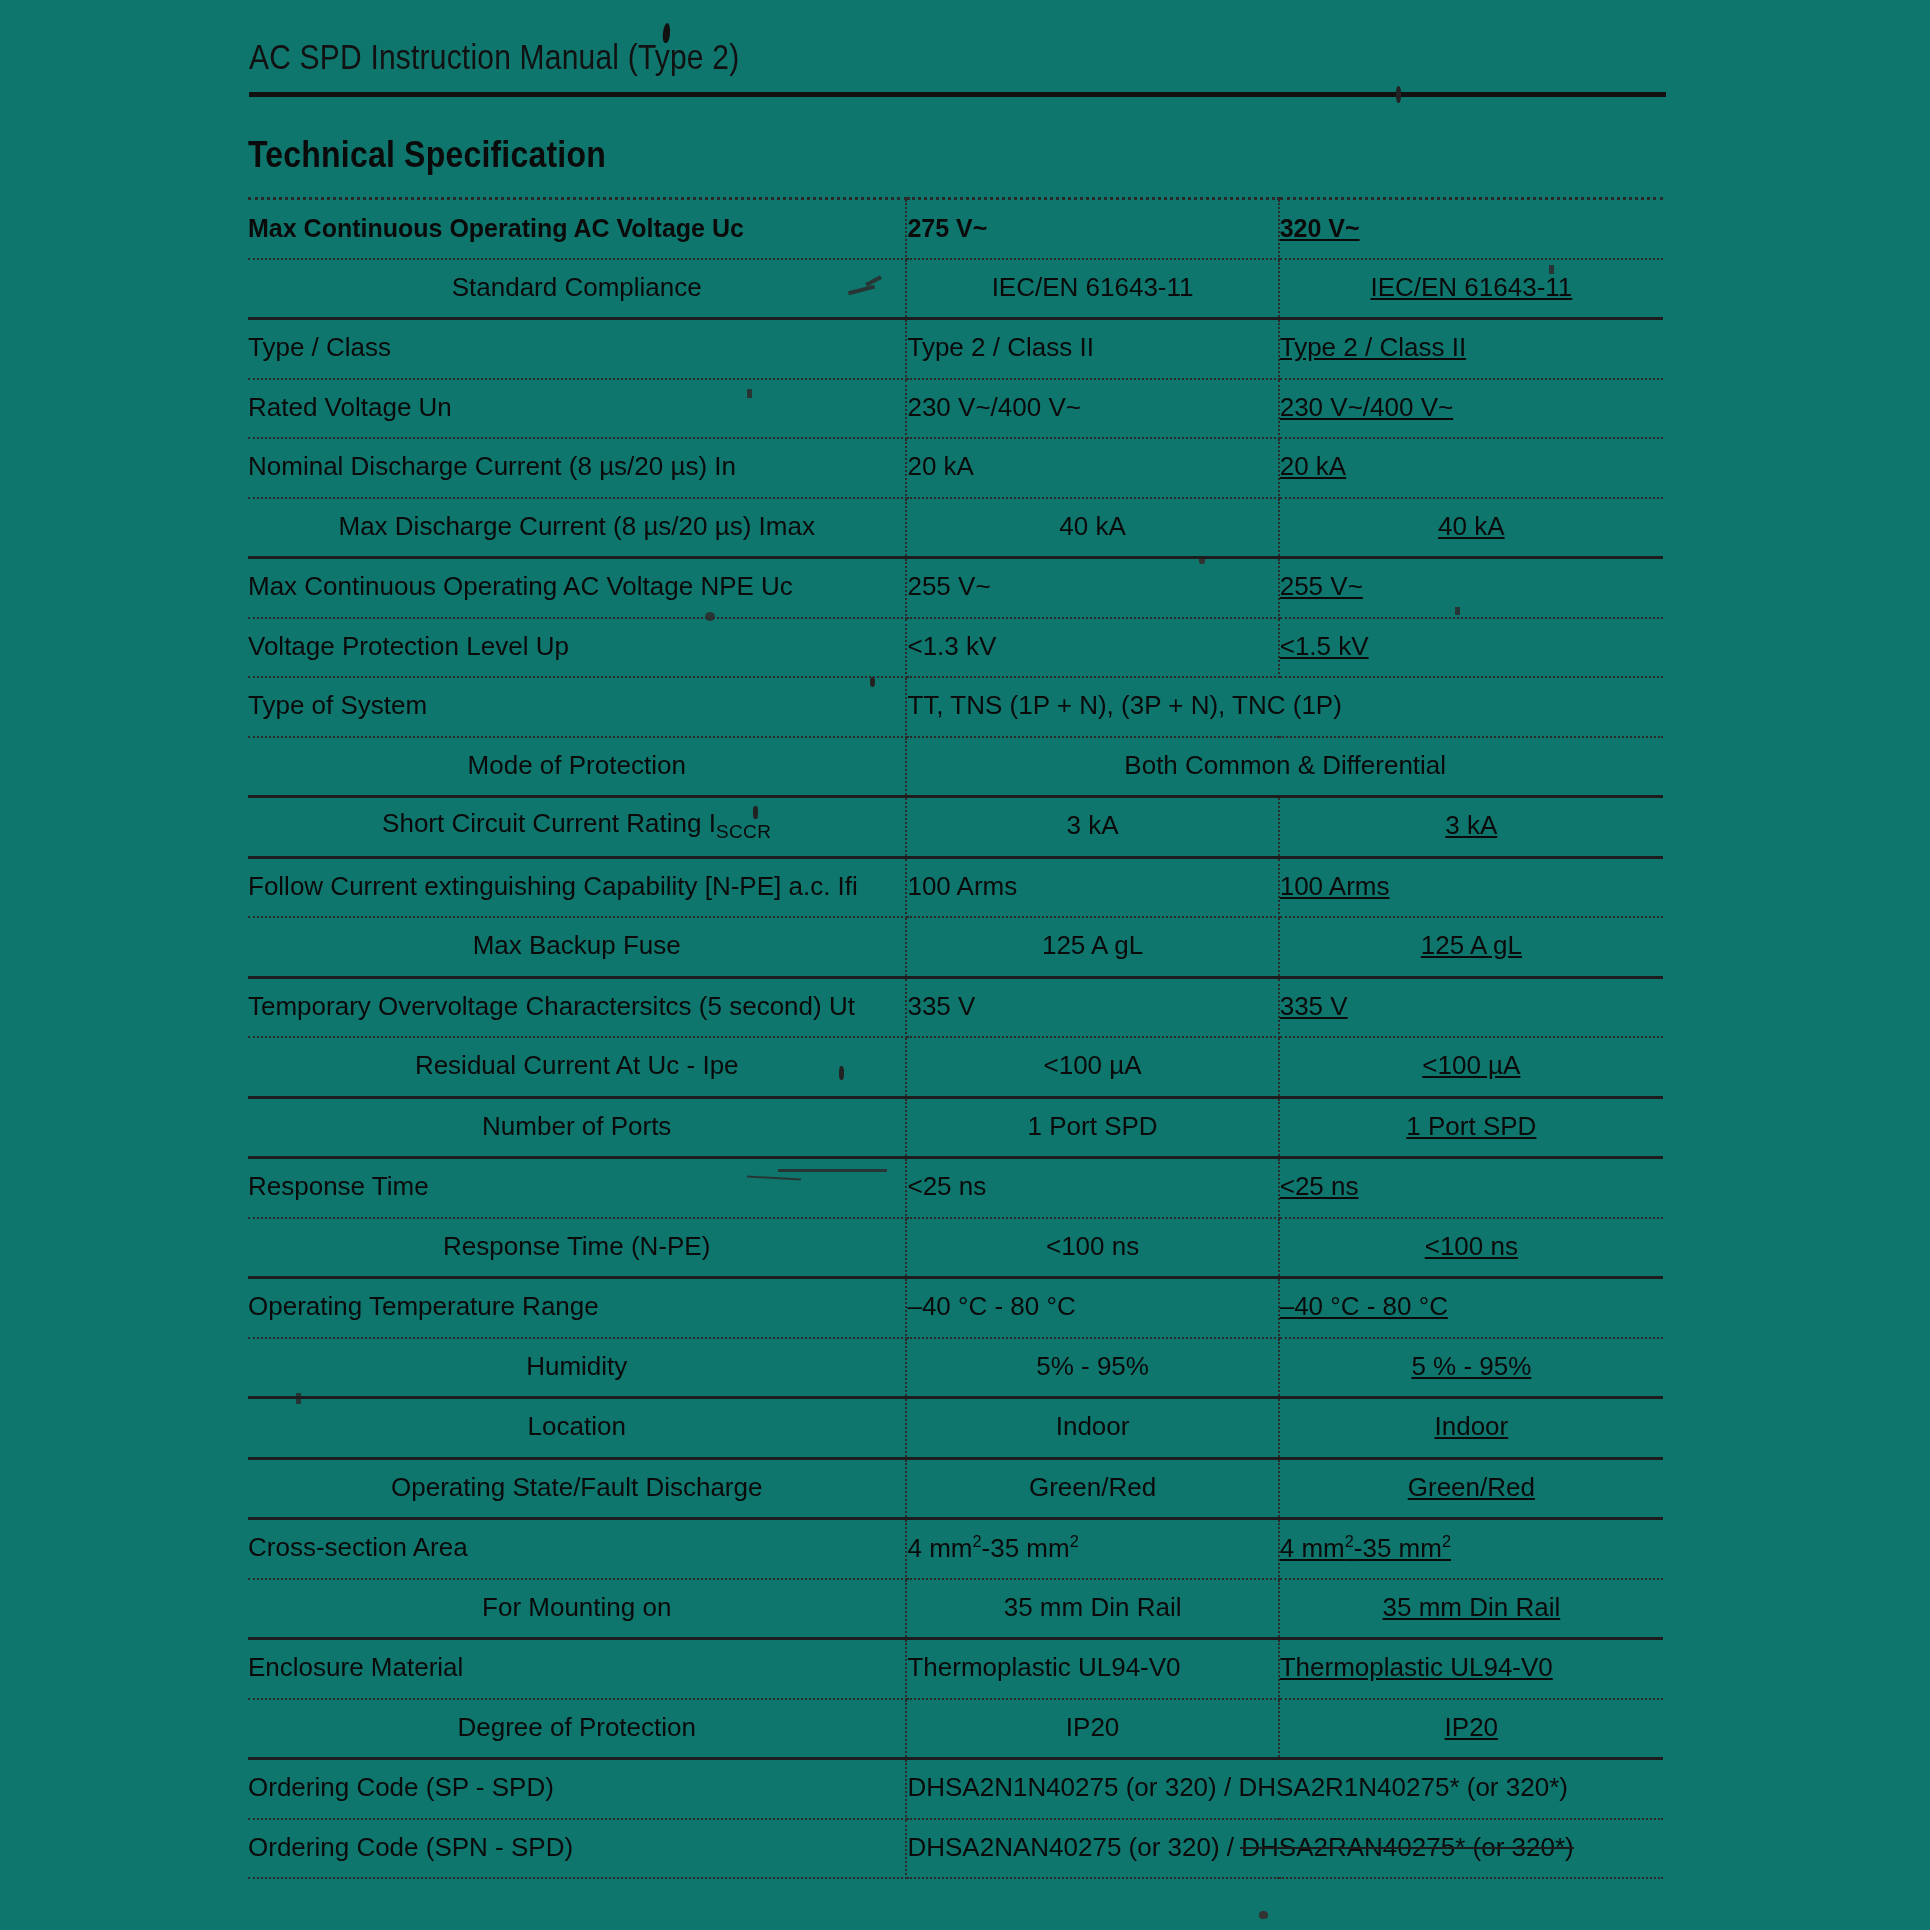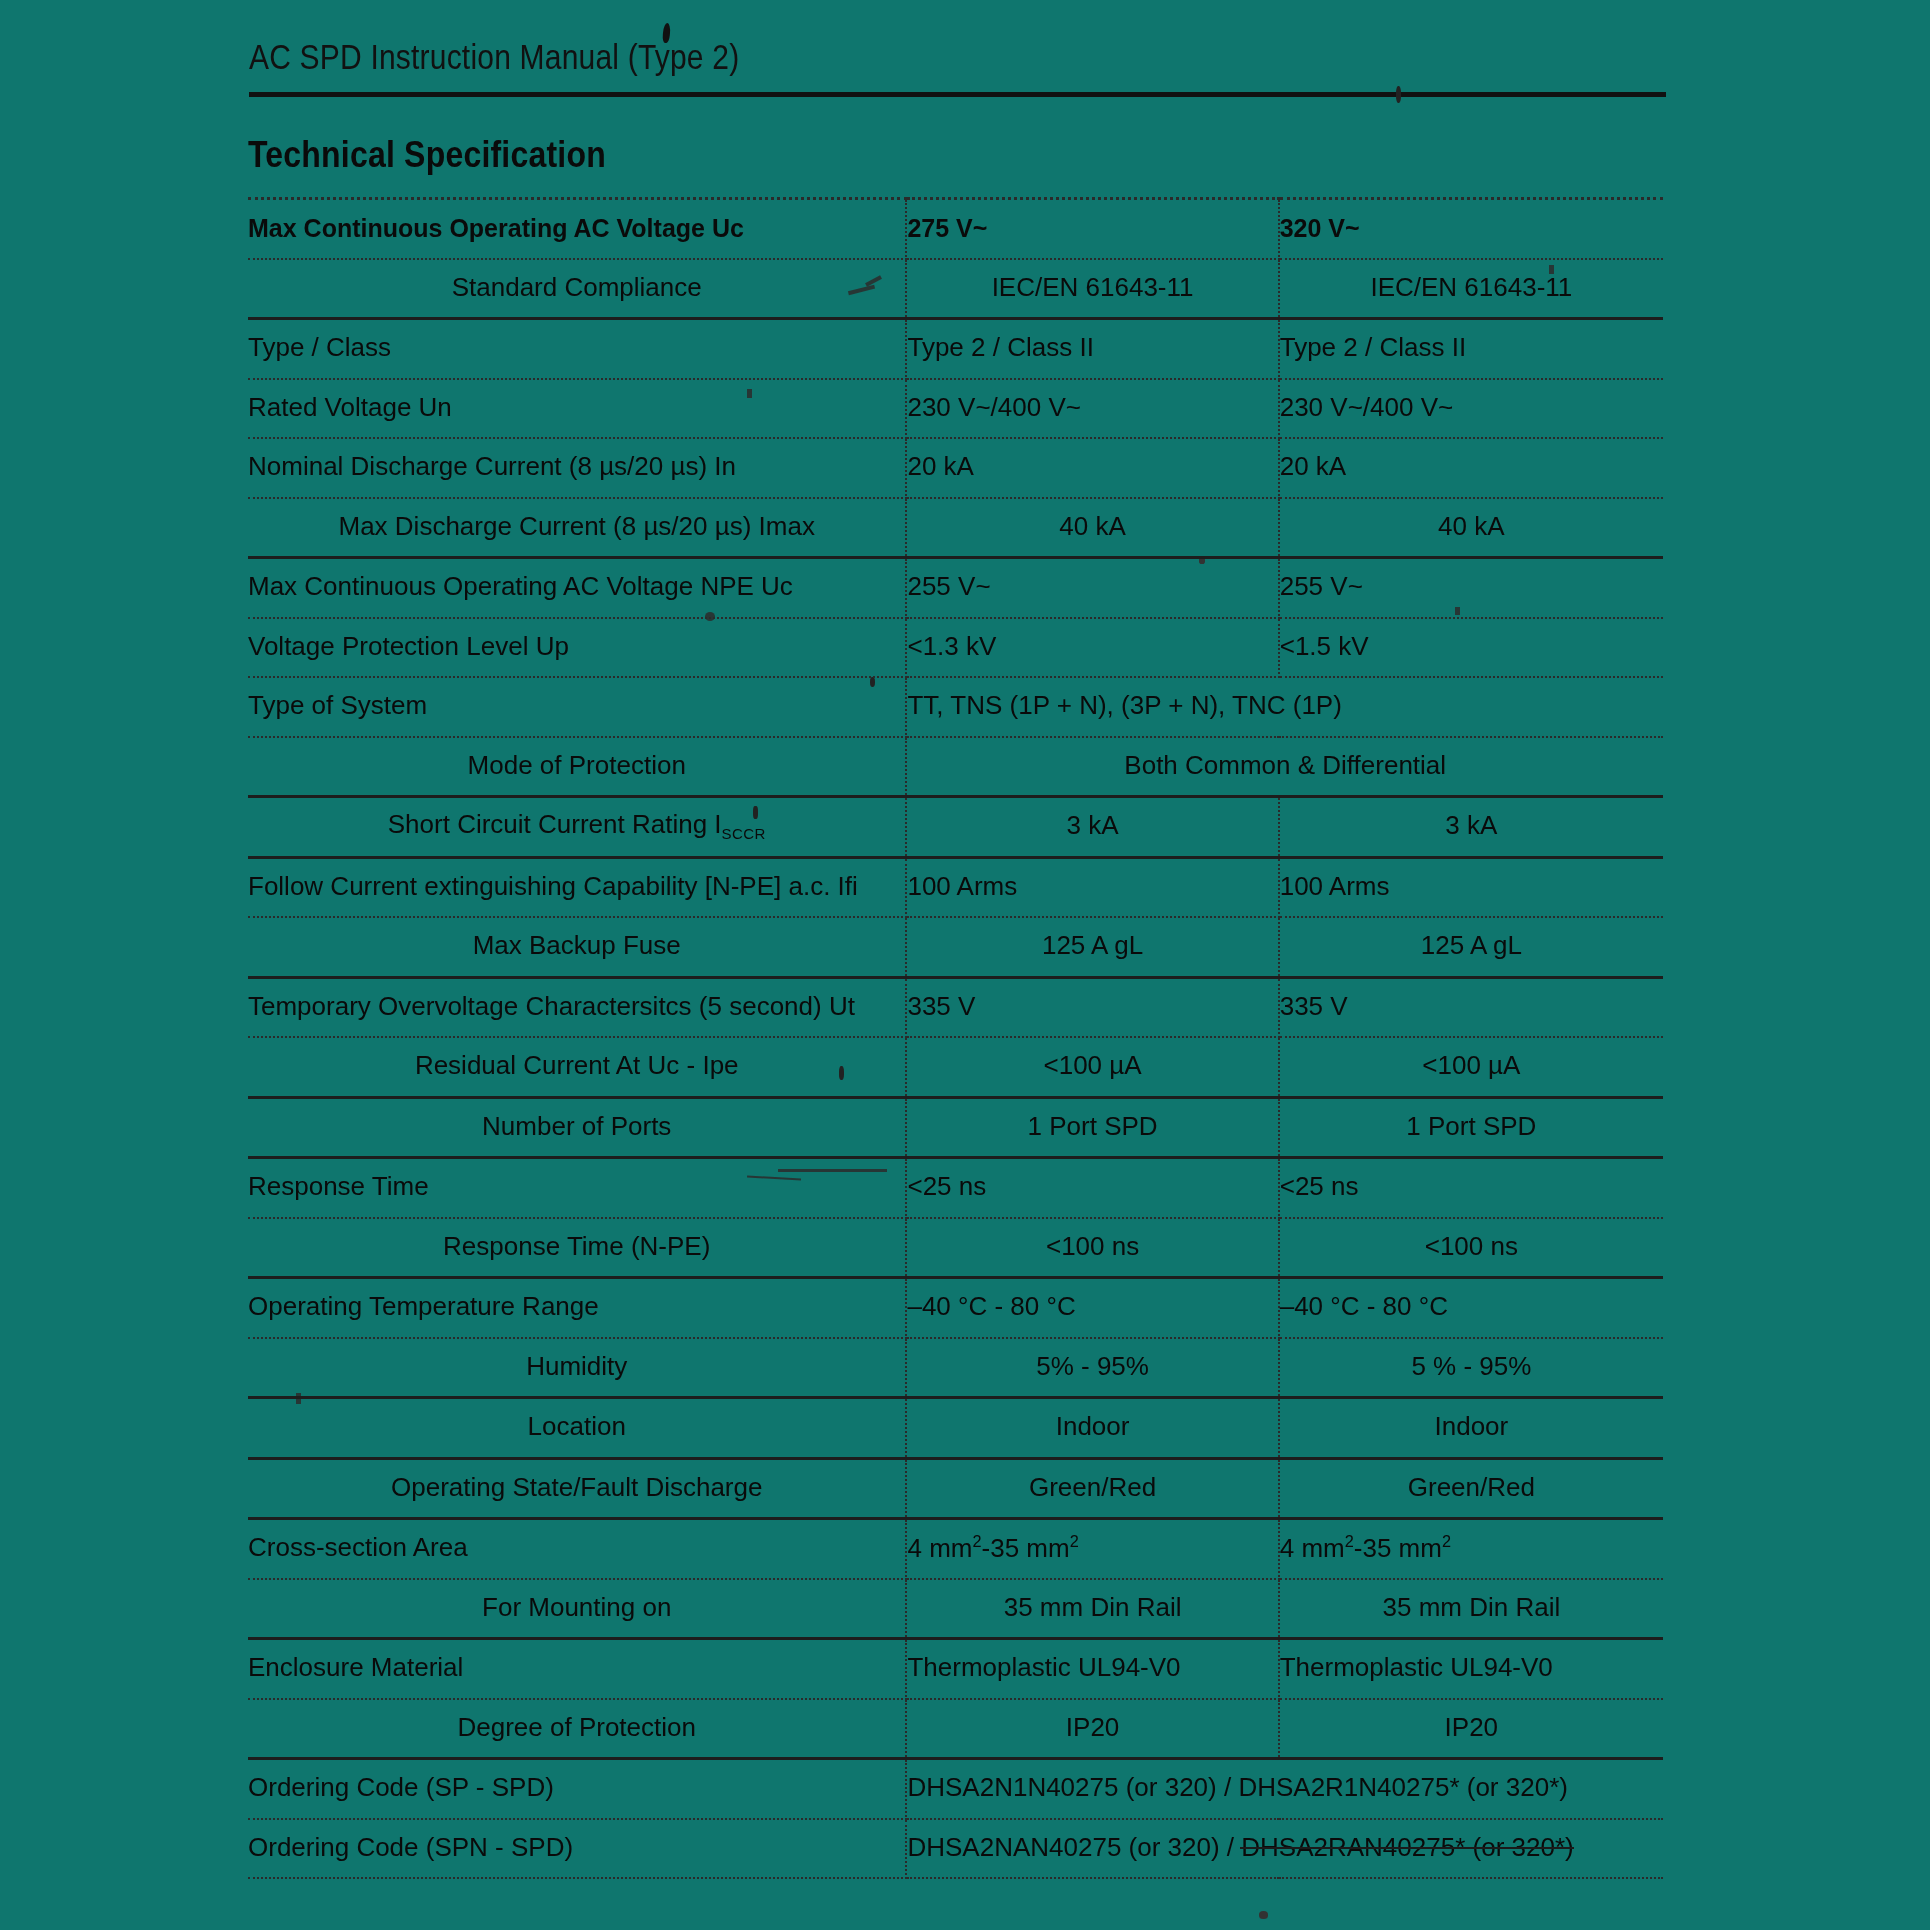--- a/index.html
+++ b/index.html
@@ -152,33 +152,33 @@
 
   td.label {
     padding-left: 14px;
     padding-right: 7.8px;
     border-right: 2.3px dotted #2a2a2a;
   }
   td.val {
     padding-left: 14px;
     border-right: 2.3px dotted #2a2a2a;
   }
-  td.val:last-child { border-right: none; }
+  td.val:last-child { border-right: none; text-decoration: underline; }
   td.val-span {
     padding-left: 14px;
     border-right: none;
   }
 
   tr.headrow td { font-weight: bold; font-size: 25px; }
   tr.headrow td.label { font-weight: bold; }
 
   
   tr.heavy-sep td { border-bottom: 3.1px solid #1d1d1d; text-align: center; }
 
-  .sub { font-size: 15px; vertical-align: sub; letter-spacing: 0.4px; }
+  .sub { font-size: 19px; vertical-align: sub; letter-spacing: 0.4px; }
   .sup { font-size: 16.3px; vertical-align: super; }
 
   .struck { position: relative; }
   .struck::after {
     content: "";
     position: absolute;
     left: -1.6px;
     right: 0;
     top: 52%;
     height: 2.3px;

